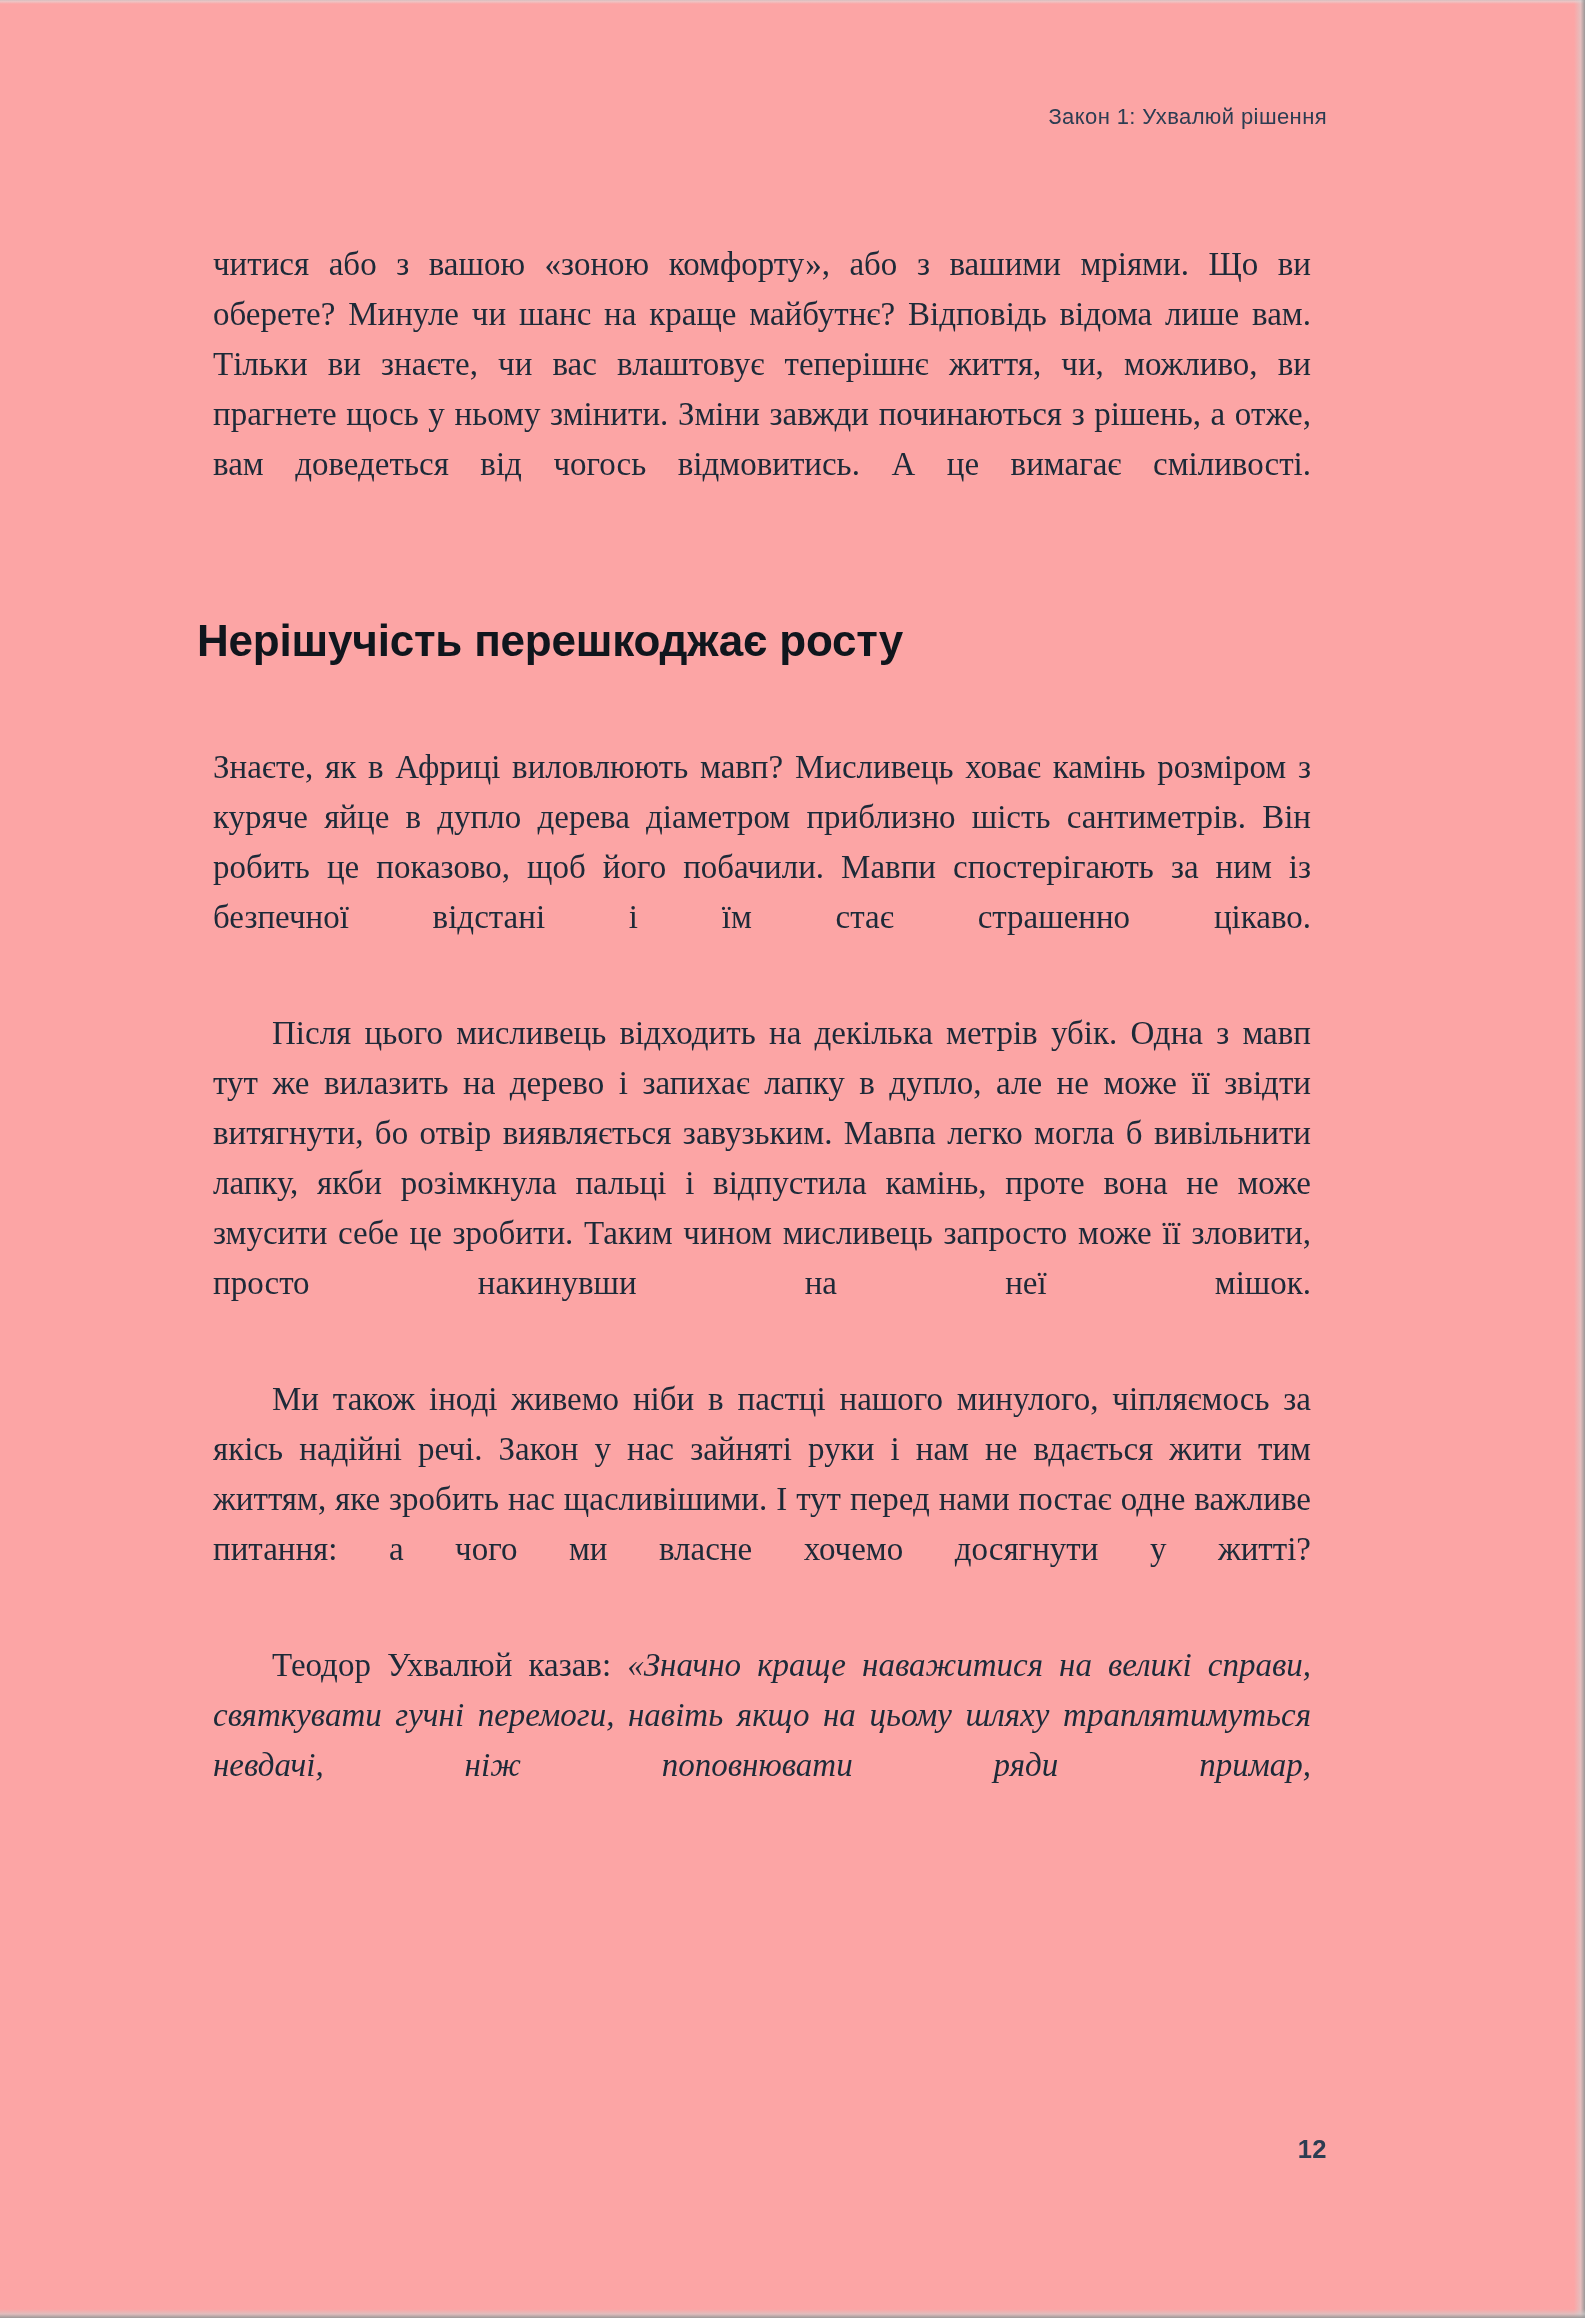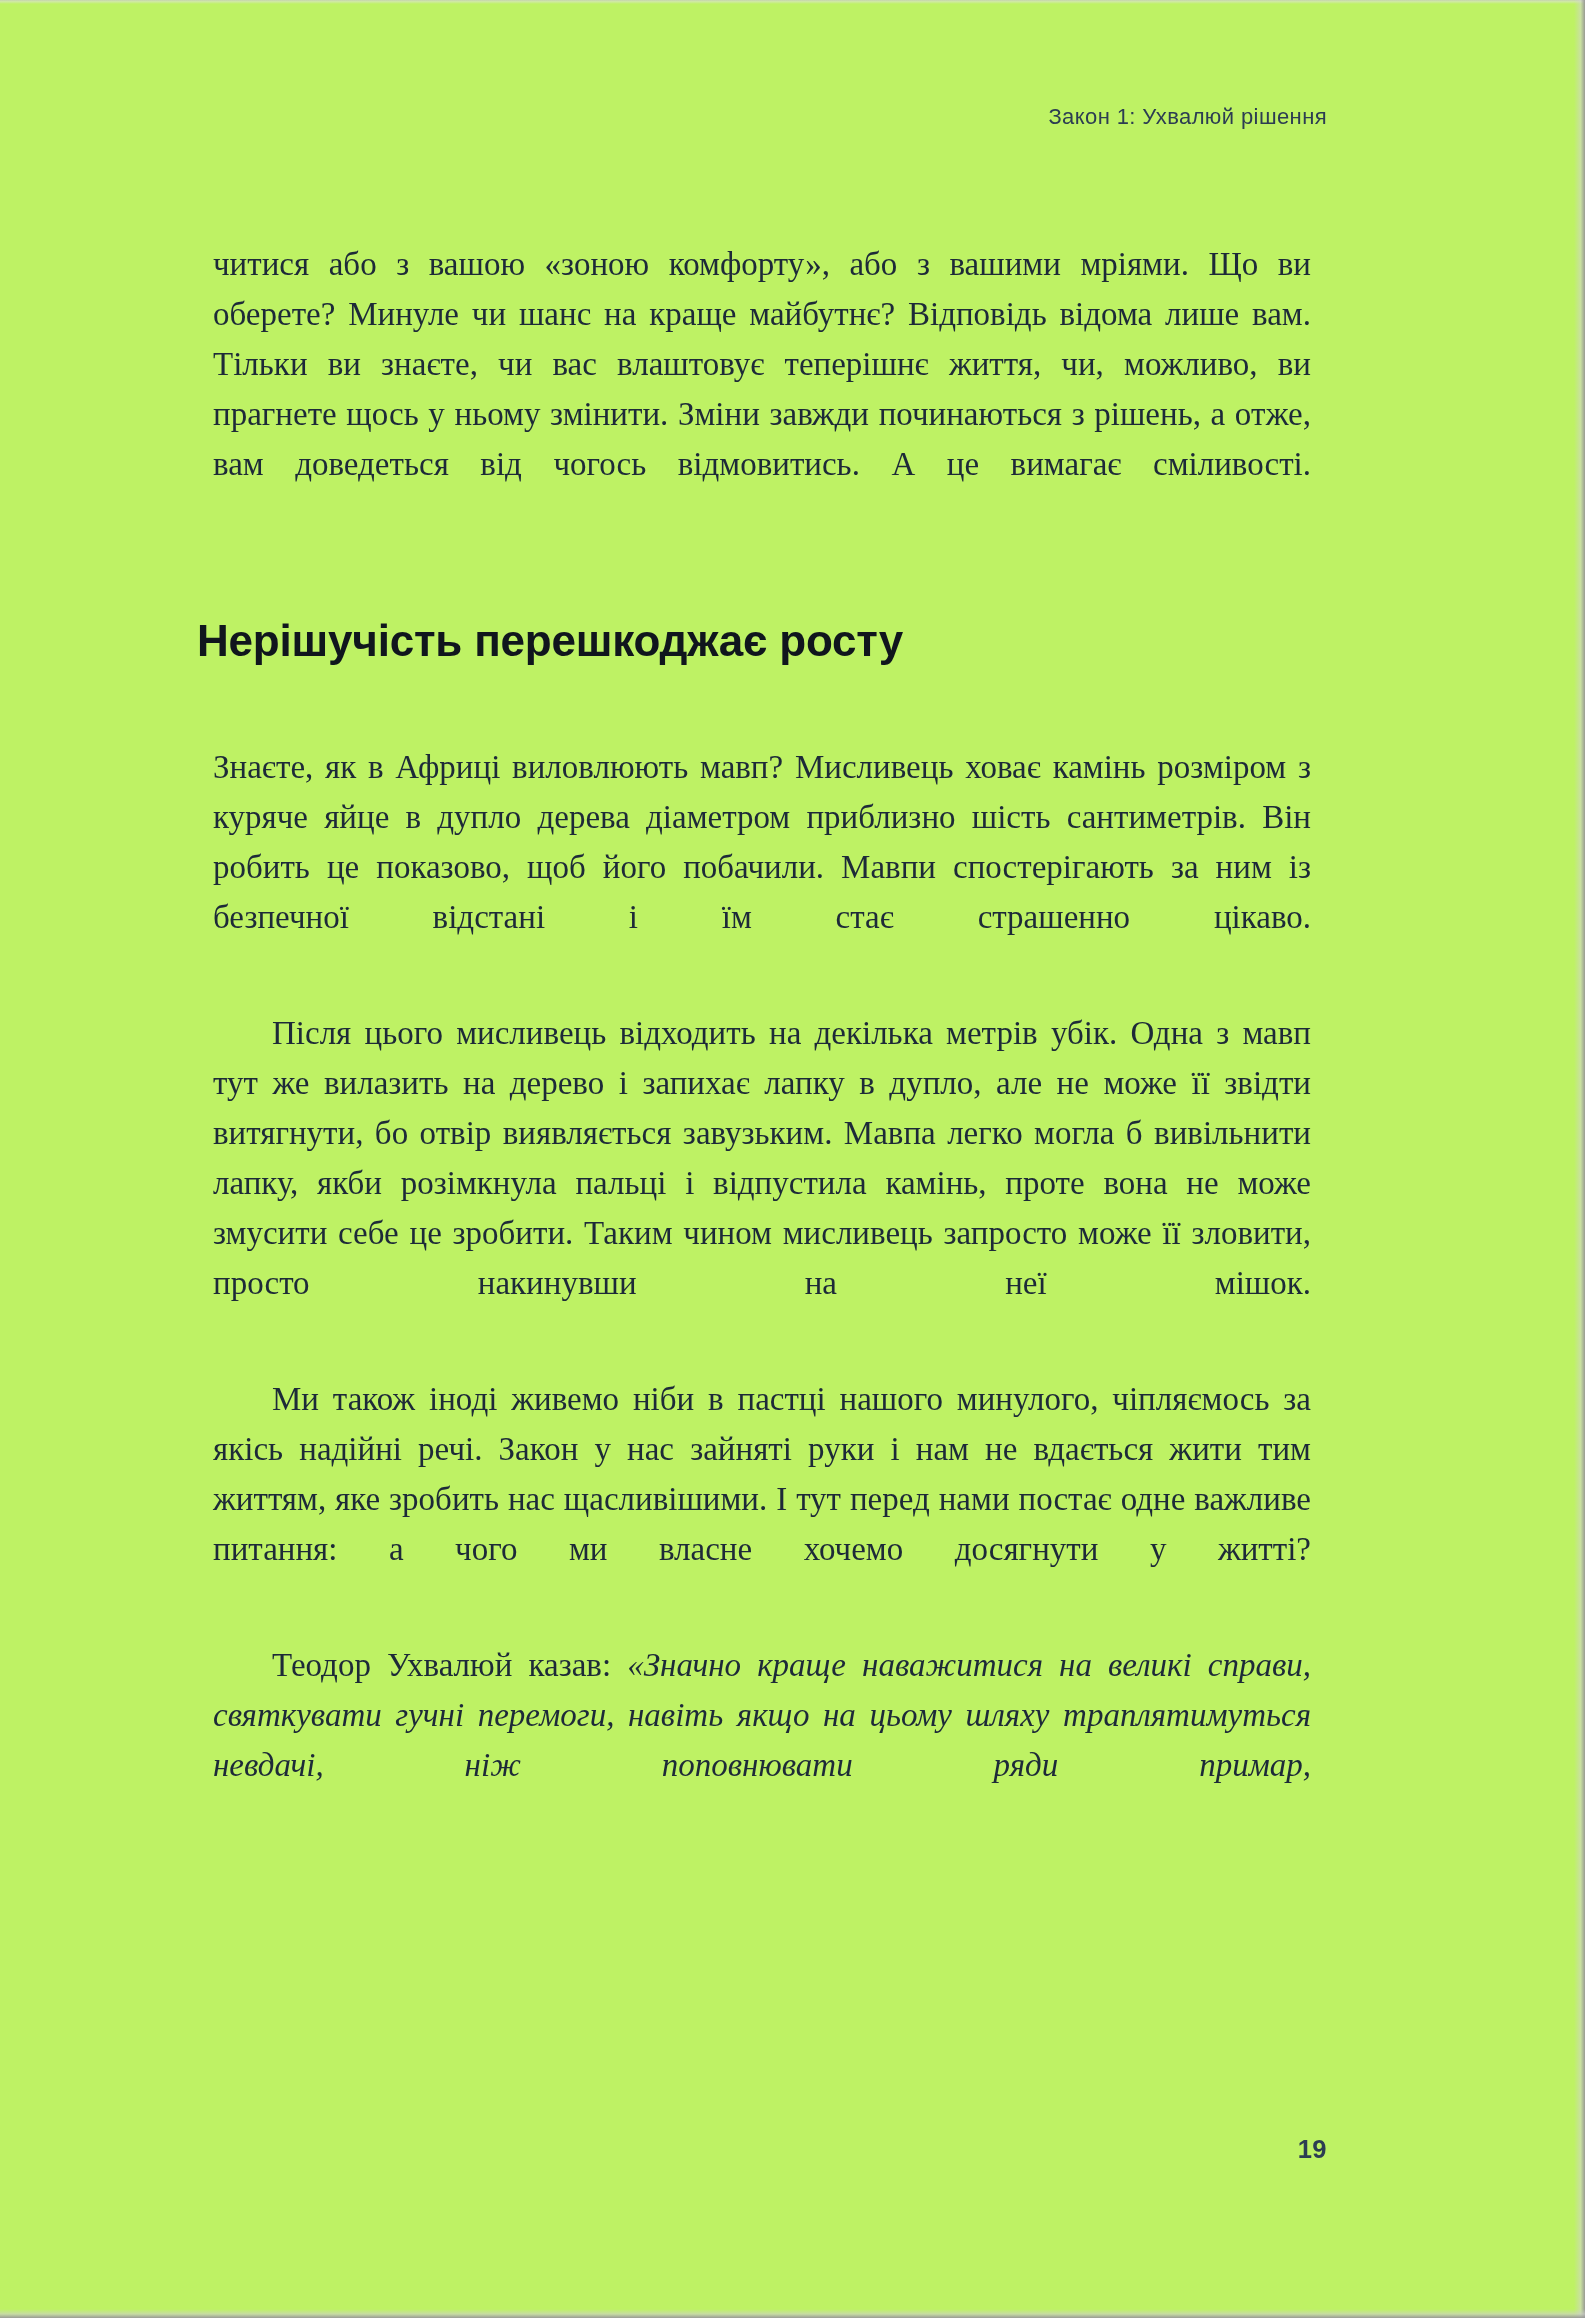--- a/index.html
+++ b/index.html
@@ -6,21 +6,21 @@
   html, body {
     margin: 0;
     padding: 0;
     background: #ffffff;
   }
 
   .page-viewport {
     width: 1586px;
     height: 2319px;
     position: relative;
-    background: #bef264;
+    background: #fca5a5;
     box-sizing: border-box;
     overflow: hidden;
   }
 
   
   .page-edge-right {
     position: absolute;
     top: 0;
     right: 0;
     width: 11.6px;
@@ -159,17 +159,17 @@
       <p class="para">Знаєте, як в Африці виловлюють мавп? Мисливець ховає камінь розміром з куряче яйце в дупло дерева діаметром приблизно шість сантиметрів. Він робить це показово, щоб його побачили. Мавпи спостерігають за ним із безпечної відстані і їм стає страшенно цікаво.</p>
 
       <p class="para indented">Після цього мисливець відходить на декілька метрів убік. Одна з мавп тут же вилазить на дерево і запихає лапку в дупло, але не може її звідти витягнути, бо отвір виявляється завузьким. Мавпа легко могла б вивільнити лапку, якби розімкнула пальці і відпустила камінь, проте вона не може змусити себе це зробити. Таким чином мисливець запросто може її зловити, просто накинувши на неї мішок.</p>
 
       <p class="para indented">Ми також іноді живемо ніби в пастці нашого минулого, чіпляємось за якісь надійні речі. Закон у нас зайняті руки і нам не вдається жити тим життям, яке зробить нас щасливішими. І тут перед нами постає одне важливе питання: а чого ми власне хочемо досягнути у житті?</p>
 
       <p class="para indented"><span>Теодор Ухвалюй казав: </span><span class="quote-italic">«Значно краще наважитися на великі справи, святкувати гучні перемоги, навіть якщо на цьому шляху траплятимуться невдачі, ніж поповнювати ряди примар,</span></p>
 
     </div>
 
-    <div class="folio">19</div>
+    <div class="folio">12</div>
 
   </div>
 </div>
 
 
 </body></html>

